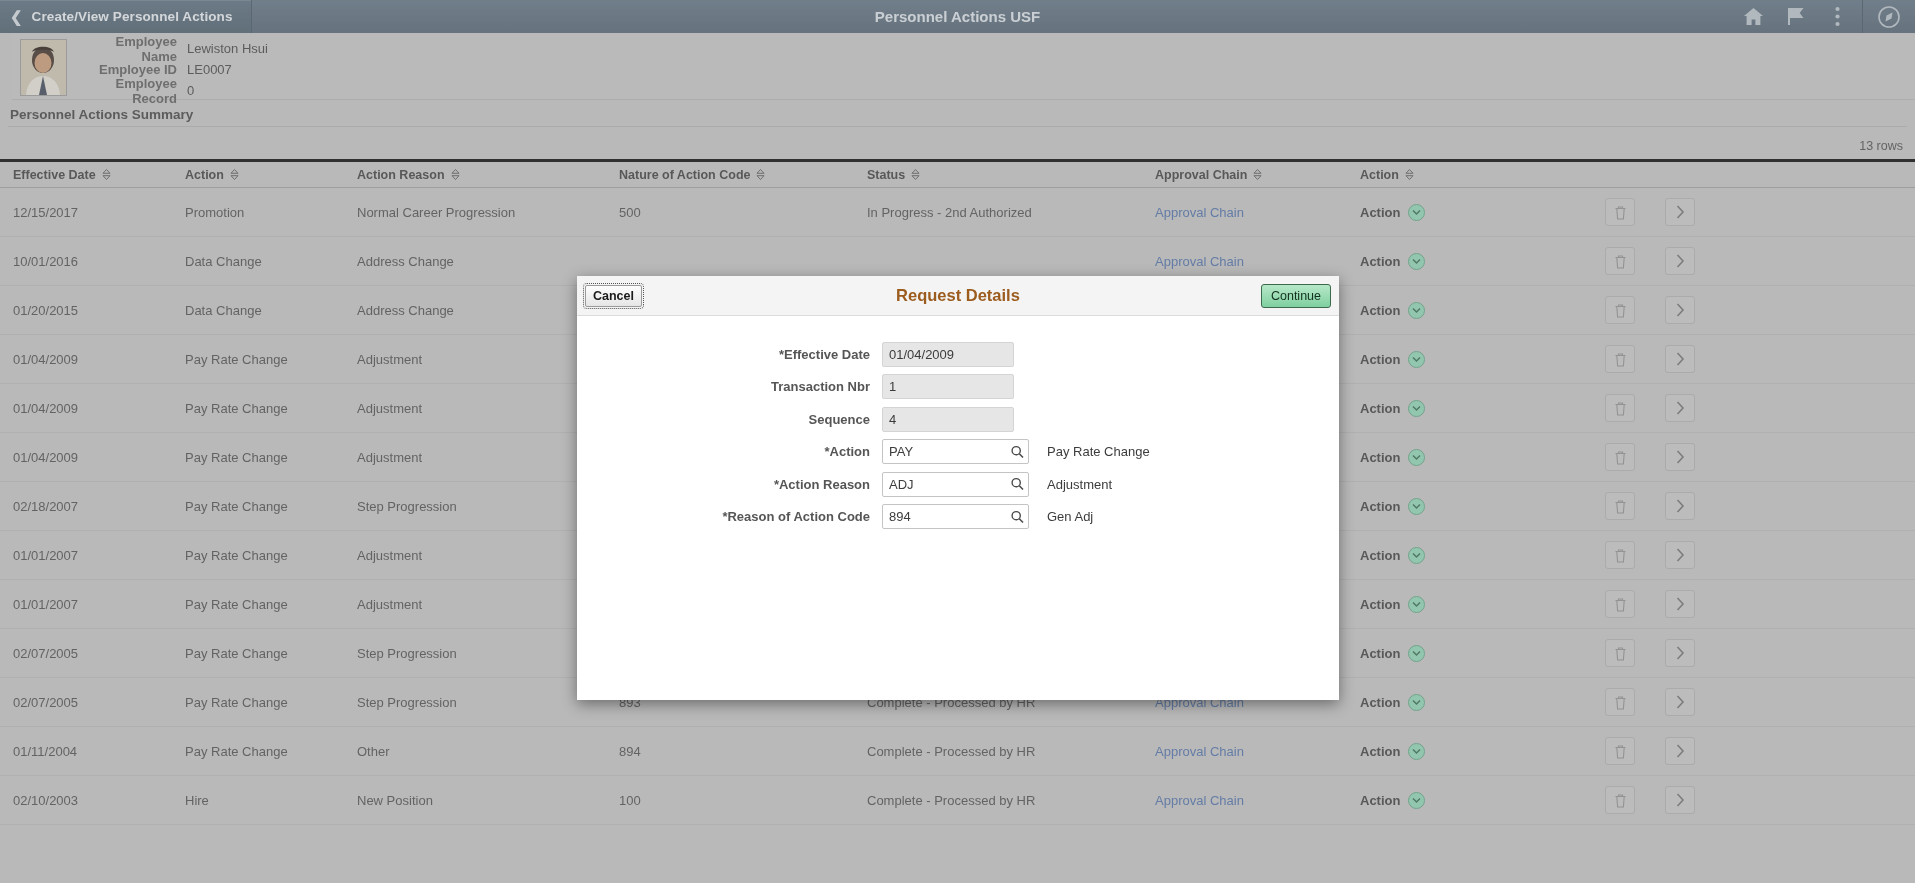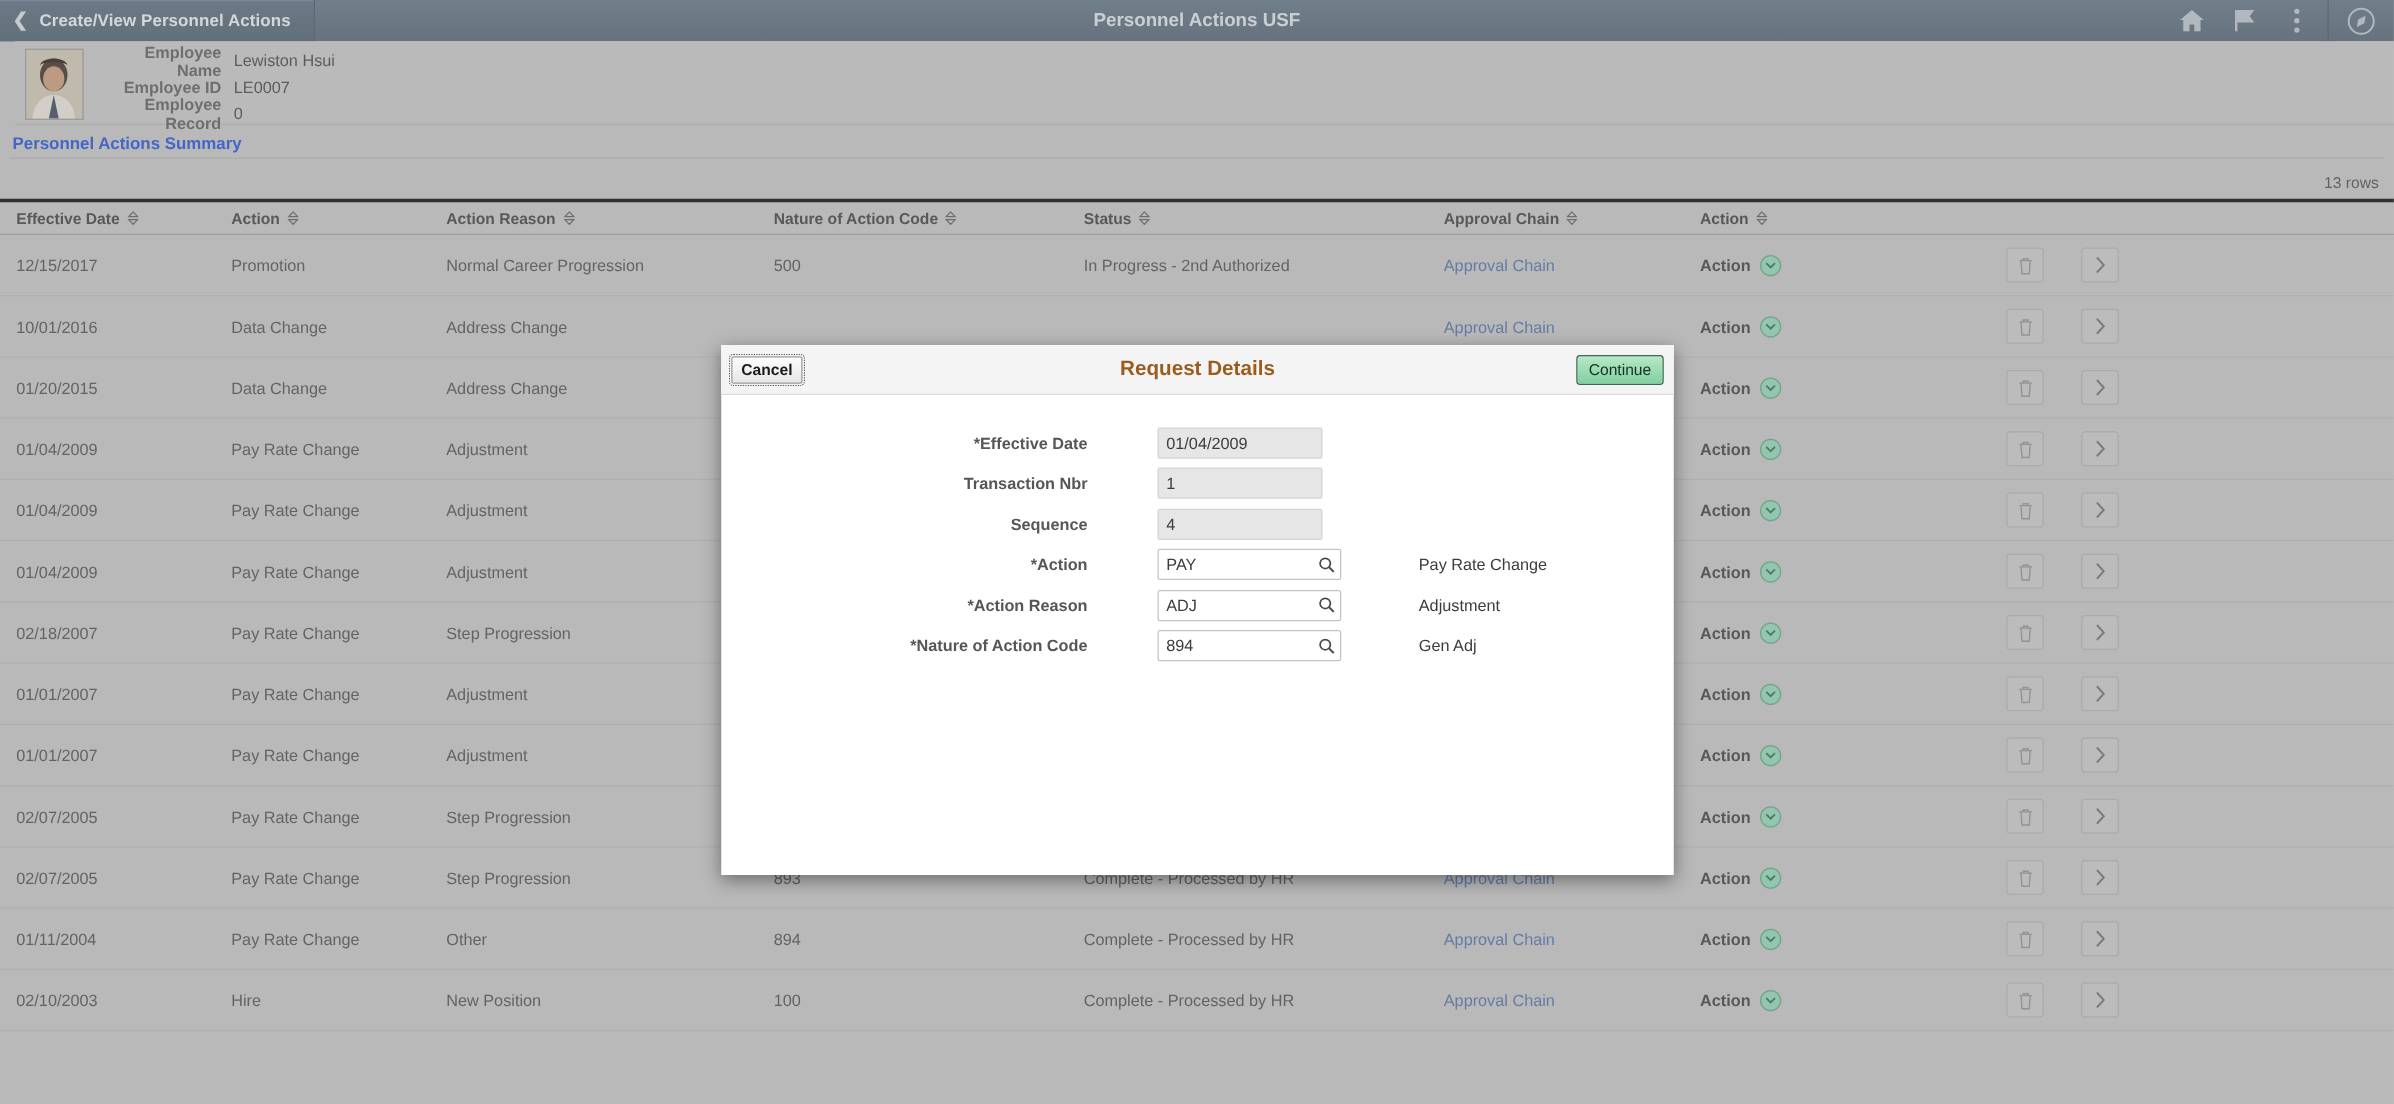--- a/index.html
+++ b/index.html
@@ -82,21 +82,21 @@
   }
   .emp-val { color: #3f3f3f; }
 
   
   .summary-hd {
     position: absolute; left: 0; top: 100px;
     width: 1915px; height: 28px;
     display: flex; align-items: center;
   }
   .summary-hd span {
-    margin-left: 10px; color: #1d4ed8;
+    margin-left: 10px; color: #404040;
     font-size: 13.5px; font-weight: bold;
   }
   .summary-rule {
     position: absolute; left: 8px; top: 126px;
     width: 1899px; height: 1px; background: #b0b0b0;
   }
   .rows-count {
     position: absolute; right: 12px; top: 139px;
     font-size: 12.5px; color: #4a4a4a;
   }
@@ -198,21 +198,20 @@
     font-size: 12.5px; font-weight: normal; color: #12321f;
     background: linear-gradient(to bottom,#b7e8c8 0%,#7fd0a0 100%);
     border: 1px solid #3b6b4c; border-radius: 3px;
     padding: 4px 9px; cursor: pointer;
     font-family: "Liberation Sans", sans-serif;
   }
   .modal-body { padding-top: 22px; }
   .frow {
     display: flex; align-items: center;
     height: 32.5px;
-    gap: 44px;
   }
   .flabel {
     width: 305px; text-align: right; padding-right: 12px;
     font-size: 13px; font-weight: bold; color: #565656;
   }
   .finput {
     height: 25px; font-size: 13px; color: #3c3c3c;
     border: 1px solid #c4c4c4; border-radius: 2px;
     padding: 0 6px;
     font-family: "Liberation Sans", sans-serif;
@@ -822,21 +821,21 @@
         <div class="flabel">*Action Reason</div>
         <span class="lookup-wrap"><input class="finput lk" type="text" value="ADJ" style=""><span class="lookup-ico">
             <svg width="13" height="13" viewBox="0 0 13 13">
               <circle cx="5.2" cy="5.2" r="4.1" fill="none" stroke="#4a4a4a" stroke-width="1.4"></circle>
               <path d="M8.3 8.3 12 12" stroke="#4a4a4a" stroke-width="1.6"></path>
             </svg>
           </span></span>
         <span class="fdesc">Adjustment</span>
       </div>
       <div class="frow">
-        <div class="flabel">*Nature of Action Code</div>
+        <div class="flabel">*Reason of Action Code</div>
         <span class="lookup-wrap"><input class="finput lk" type="text" value="894" style=""><span class="lookup-ico">
             <svg width="13" height="13" viewBox="0 0 13 13">
               <circle cx="5.2" cy="5.2" r="4.1" fill="none" stroke="#4a4a4a" stroke-width="1.4"></circle>
               <path d="M8.3 8.3 12 12" stroke="#4a4a4a" stroke-width="1.6"></path>
             </svg>
           </span></span>
         <span class="fdesc">Gen Adj</span>
       </div>
     </div>
 </div>

